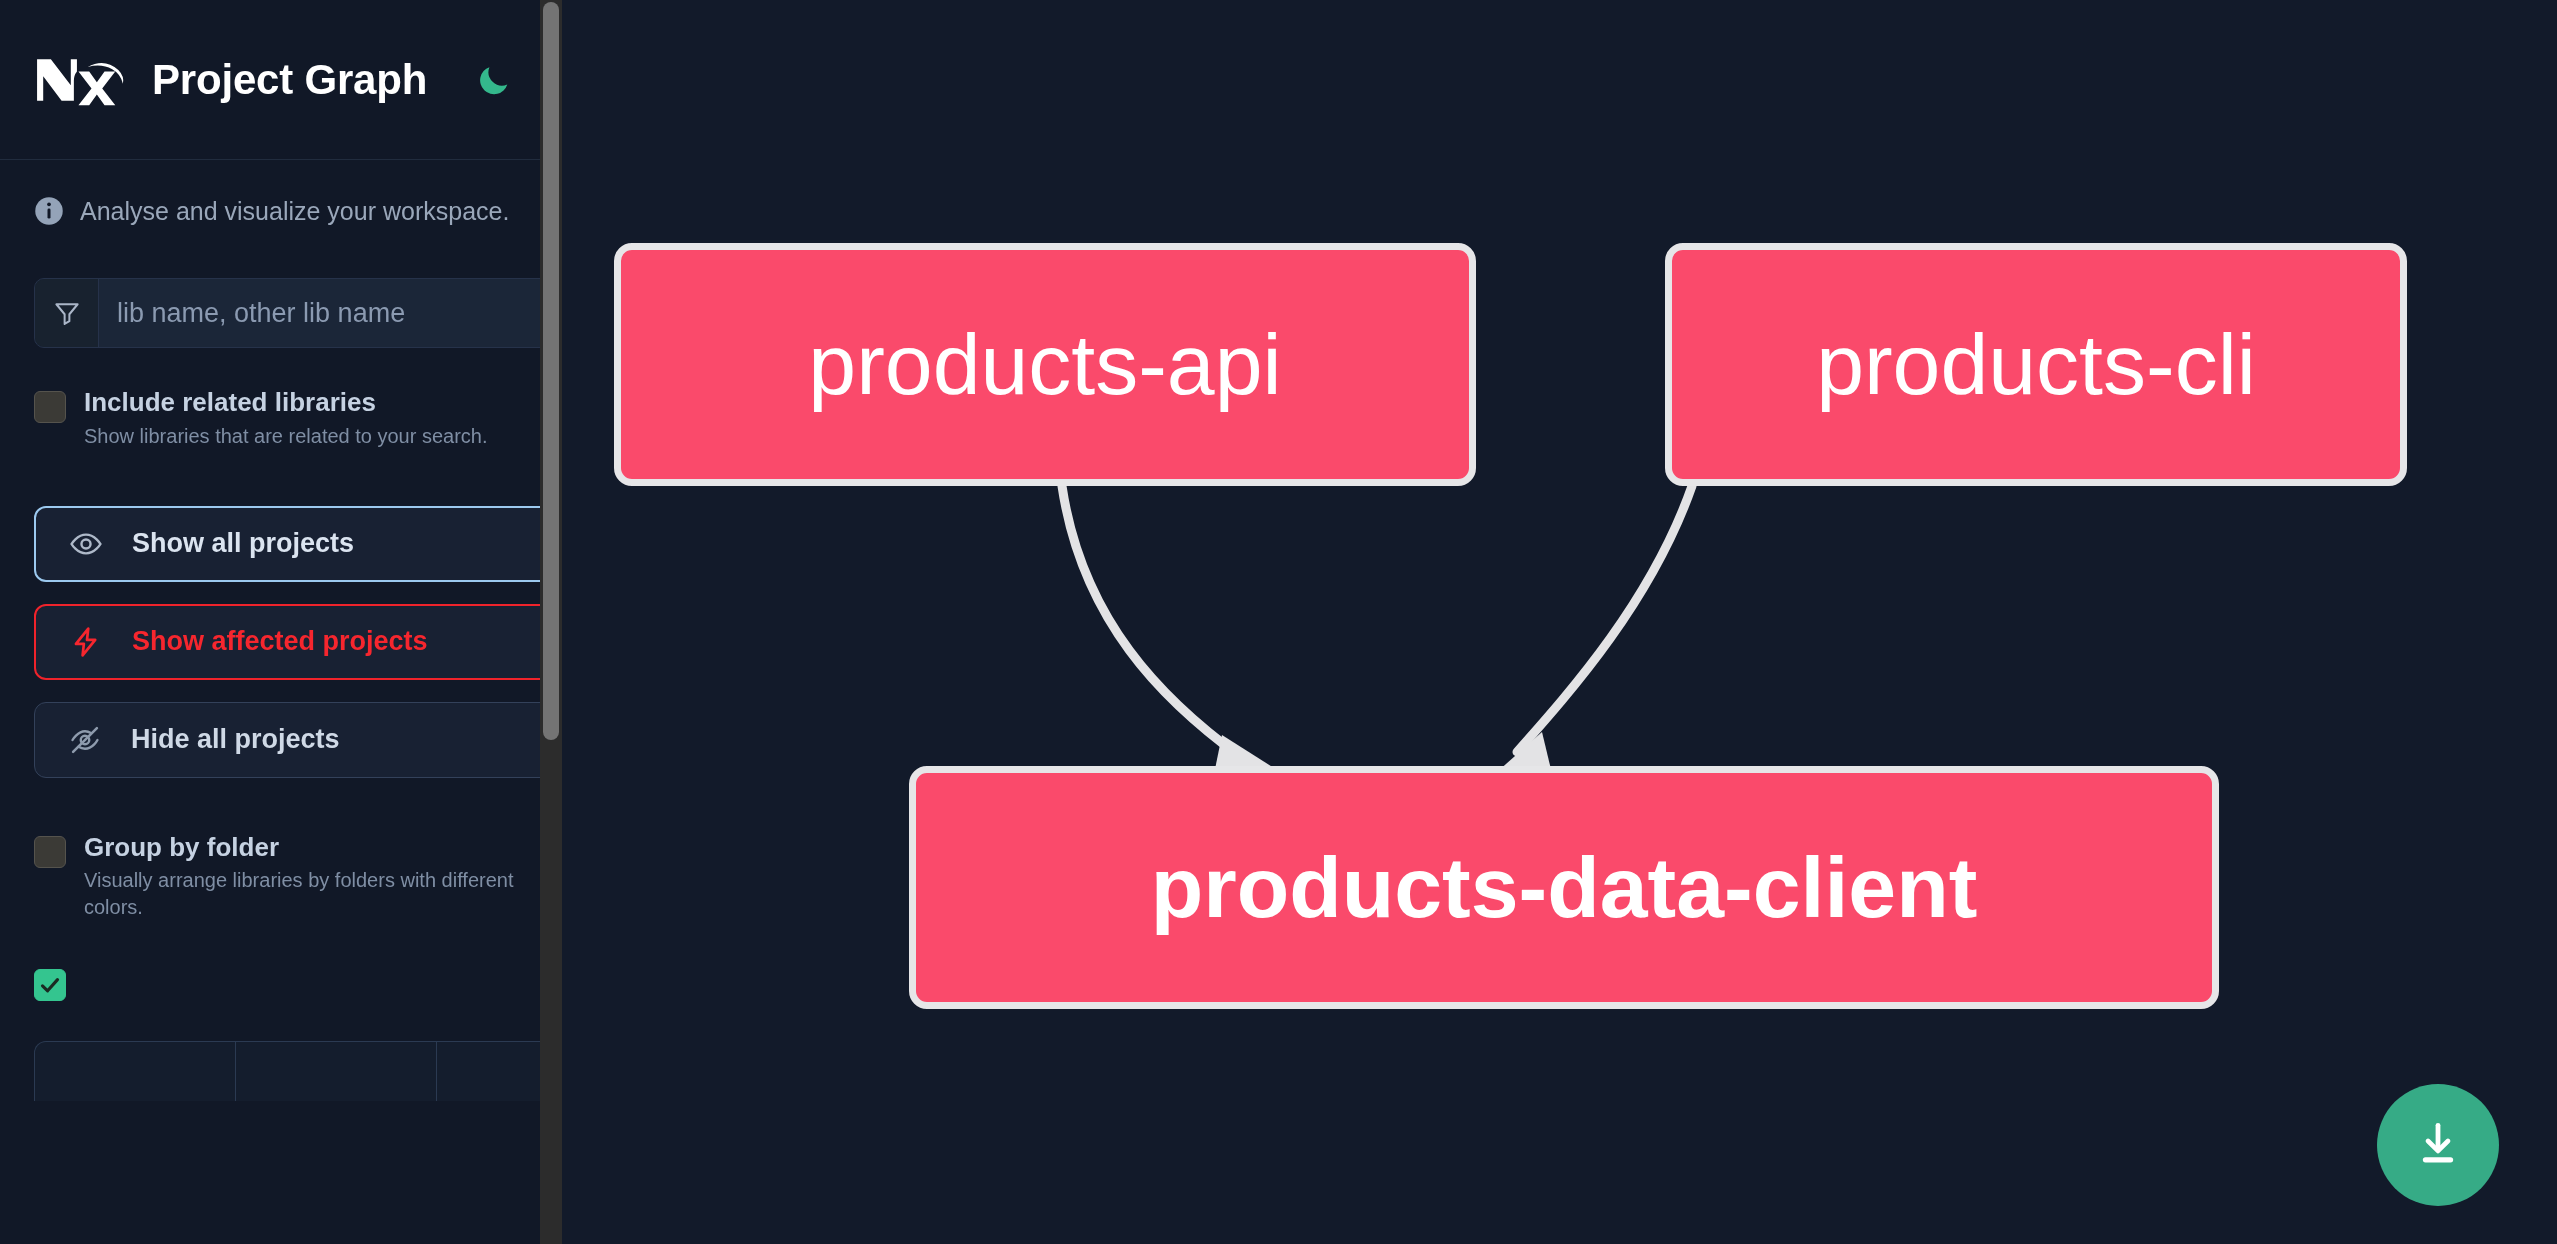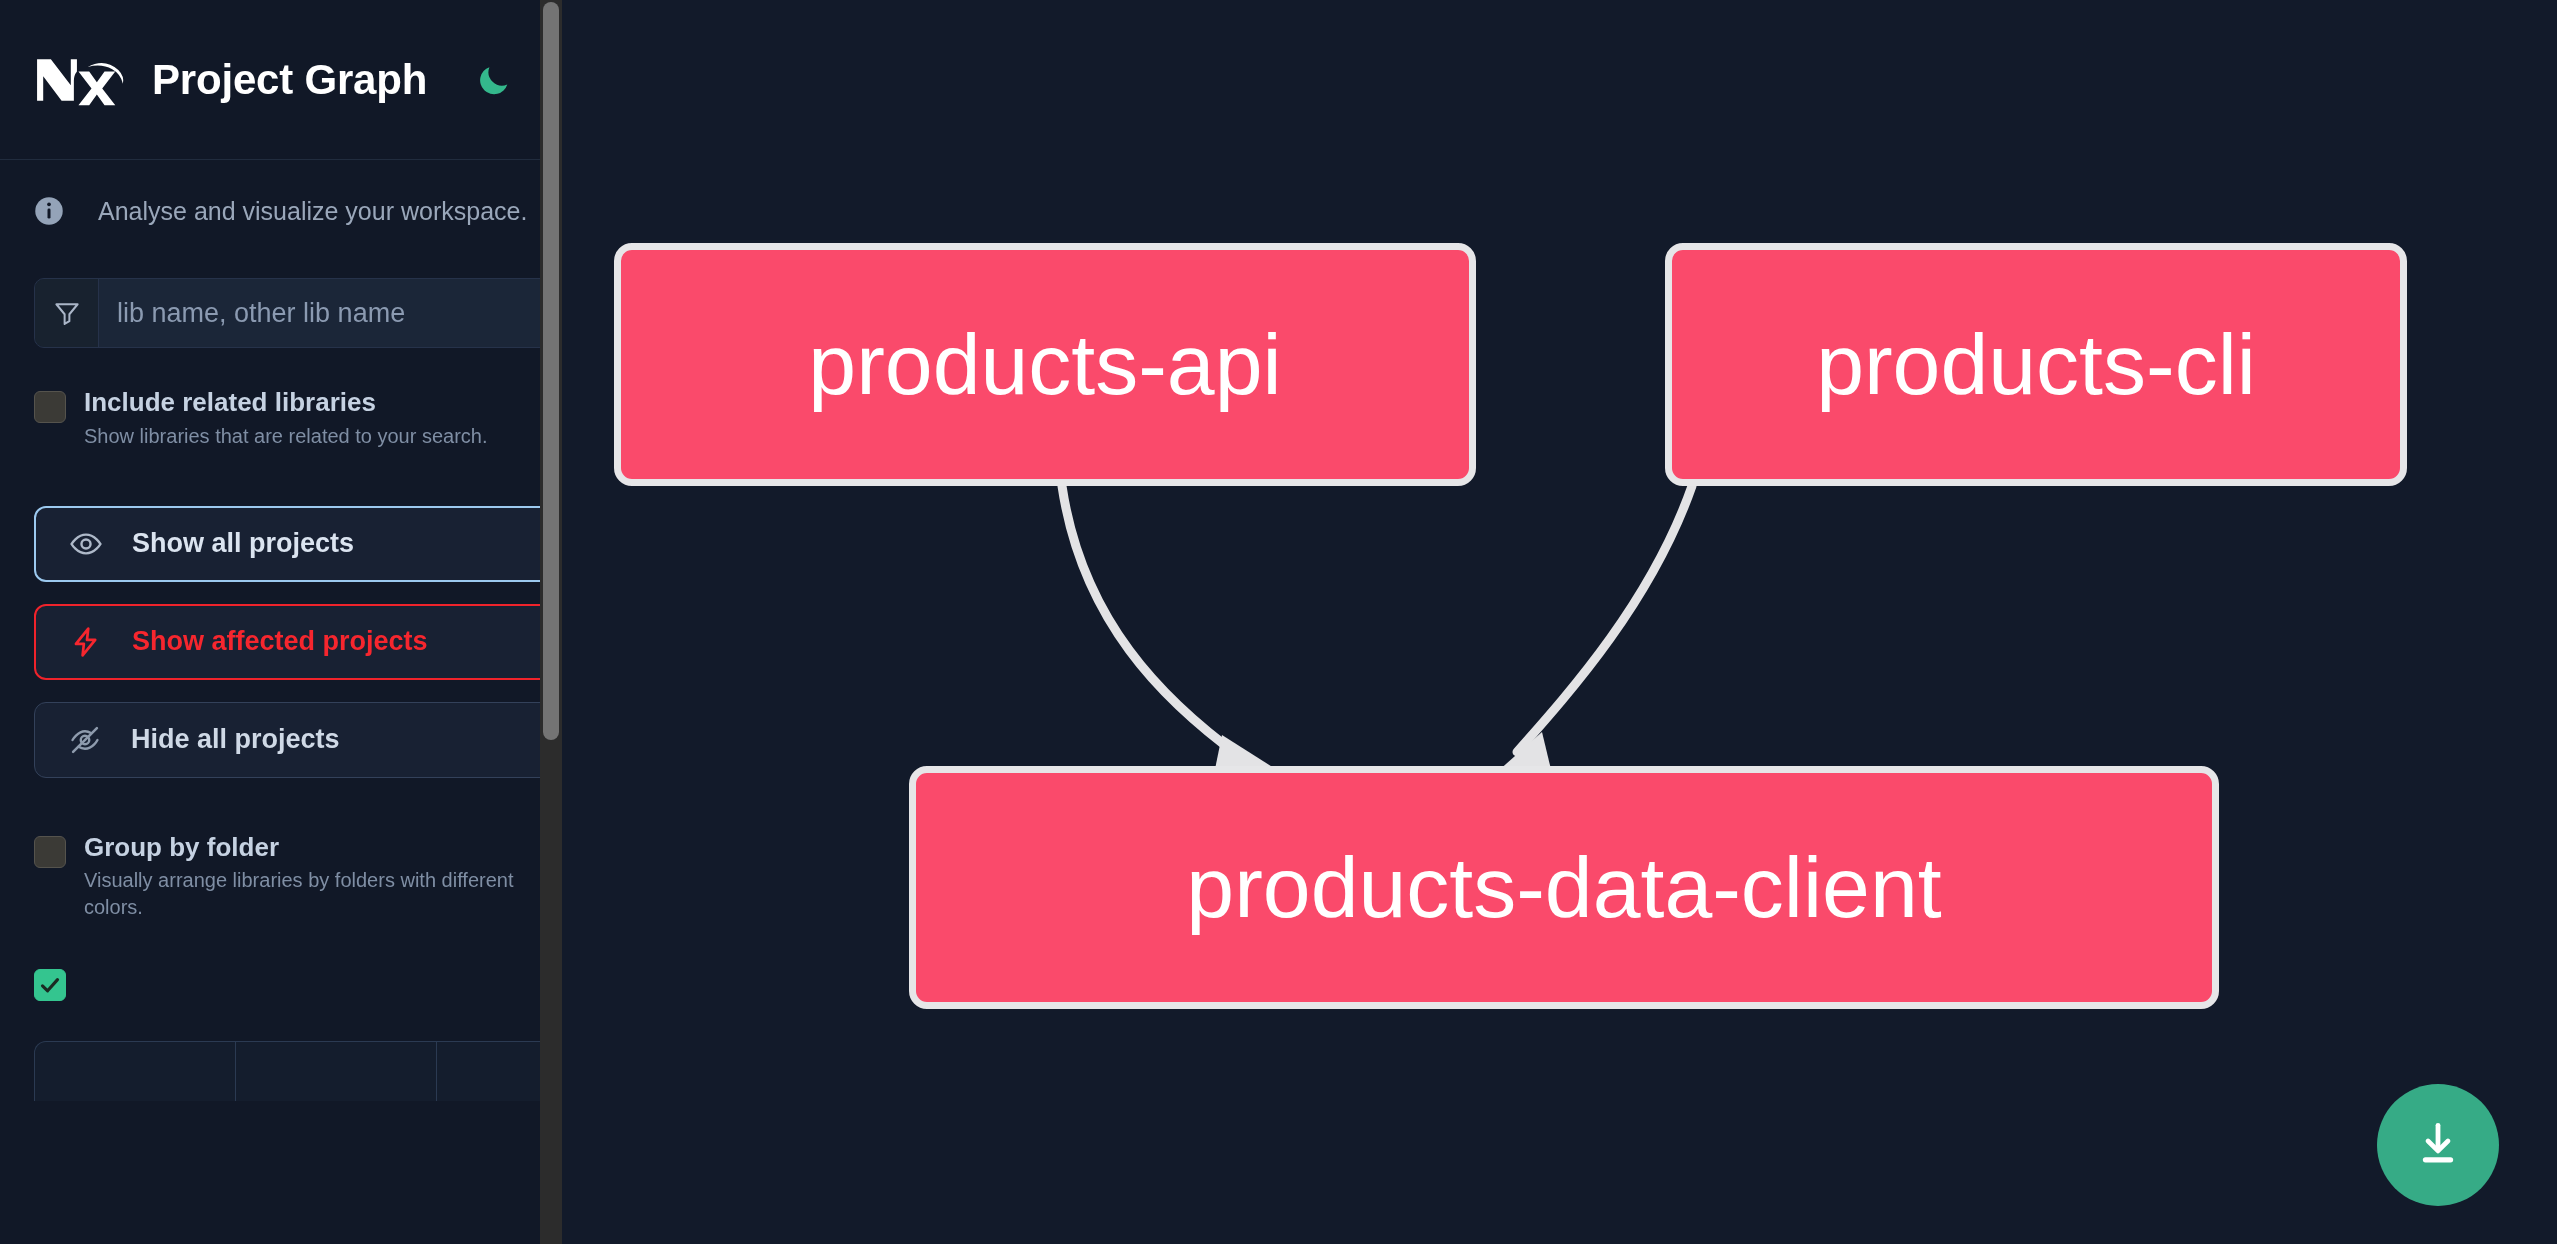--- a/index.html
+++ b/index.html
@@ -55,21 +55,21 @@
     width: 46px; height: 46px;
     display: flex; align-items: center; justify-content: center;
     cursor: pointer;
     margin-left: 18px;
     flex: 0 0 auto;
   }
 
   .tagline-row {
     display: flex;
     align-items: center;
-    gap: 34px;
+    gap: 16px;
     padding: 36px 34px 0 34px;
   }
   .info-icon { width: 30px; height: 30px; flex: 0 0 auto; }
   .tagline {
     font-size: 25px;
     color: #9aa7ba;
     white-space: nowrap;
   }
 
   .search-wrap {
@@ -368,21 +368,21 @@
     </svg>
 
     <div class="node" style="left:52px;  top:243px; width:862px;  height:243px; font-size:86px;">
       <span>products-api</span>
     </div>
 
     <div class="node" style="left:1103px; top:243px; width:742px;  height:243px; font-size:86px;">
       <span>products-cli</span>
     </div>
 
-    <div class="node" style="left:347px; top:766px; width:1310px; height:243px; font-size:86px;">
+    <div class="node" style="left:347px; top:766px; width:1310px; height:243px; font-size:86px;font-weight:bold;">
       <span>products-data-client</span>
     </div>
 
     <button class="fab">
       <span>
         <svg viewBox="0 0 24 24" width="52" height="52" aria-hidden="true">
           <path d="M12 3.4 V14.4" stroke="#ffffff" stroke-width="2.2" stroke-linecap="round" fill="none"></path>
           <path d="M7.4 10.6 12 15.2 16.6 10.6" stroke="#ffffff" stroke-width="2.2" stroke-linecap="round" stroke-linejoin="round" fill="none"></path>
           <path d="M6.2 19.3 H17.8" stroke="#ffffff" stroke-width="2.4" stroke-linecap="round" fill="none"></path>
         </svg>

